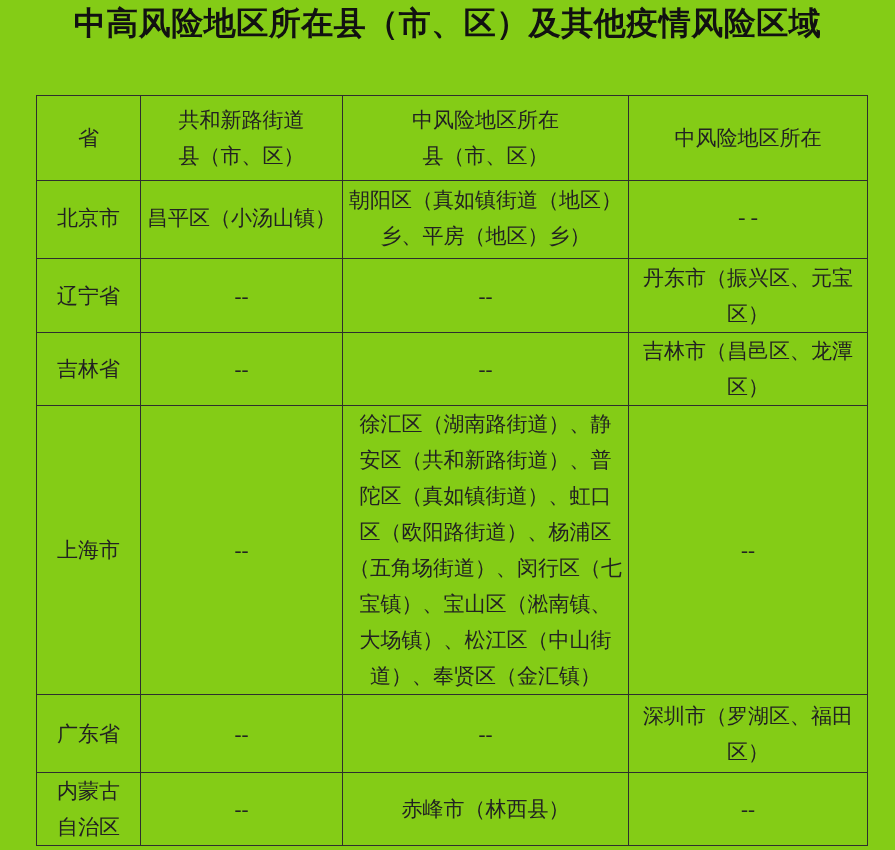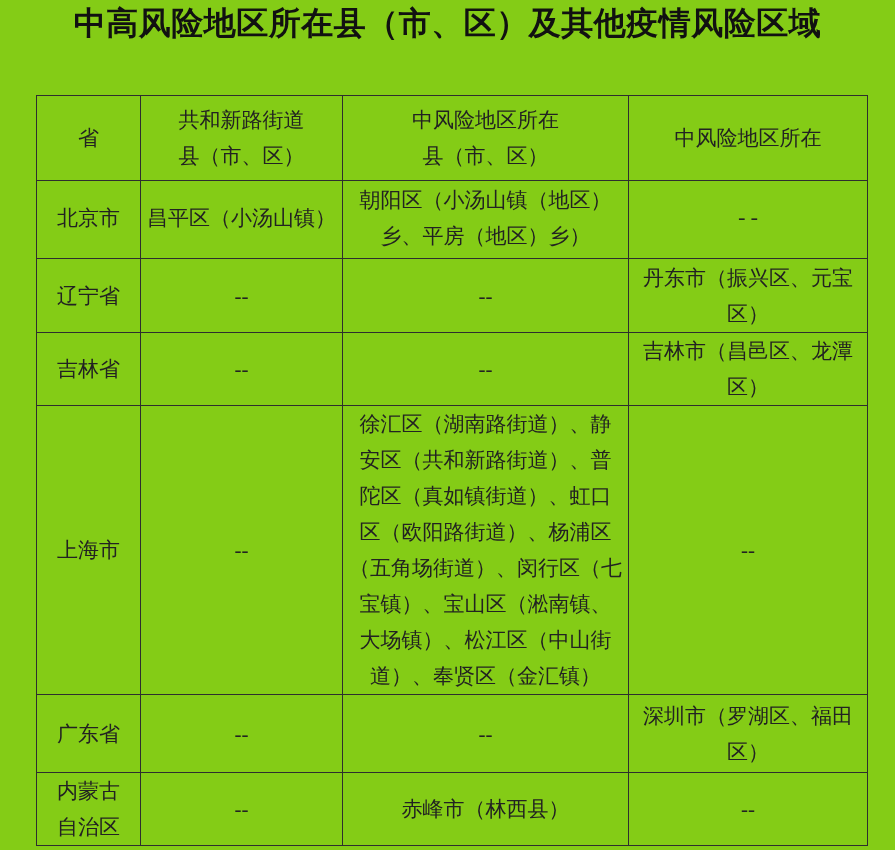--- a/index.html
+++ b/index.html
@@ -82,21 +82,21 @@
 县（市、区）</th>
         <th>中风险地区所在
 县（市、区）</th>
         <th>中风险地区所在</th>
       </tr>
     </thead>
     <tbody>
       <tr class="r0">
         <td>北京市</td>
         <td>昌平区（小汤山镇）</td>
-        <td>朝阳区（小汤山镇（地区）
+        <td>朝阳区（真如镇街道（地区）
 乡、平房（地区）乡）</td>
         <td>--</td>
       </tr>
       <tr class="r1">
         <td>辽宁省</td>
         <td>--</td>
         <td>--</td>
         <td>丹东市（振兴区、元宝
 区）</td>
       </tr>

